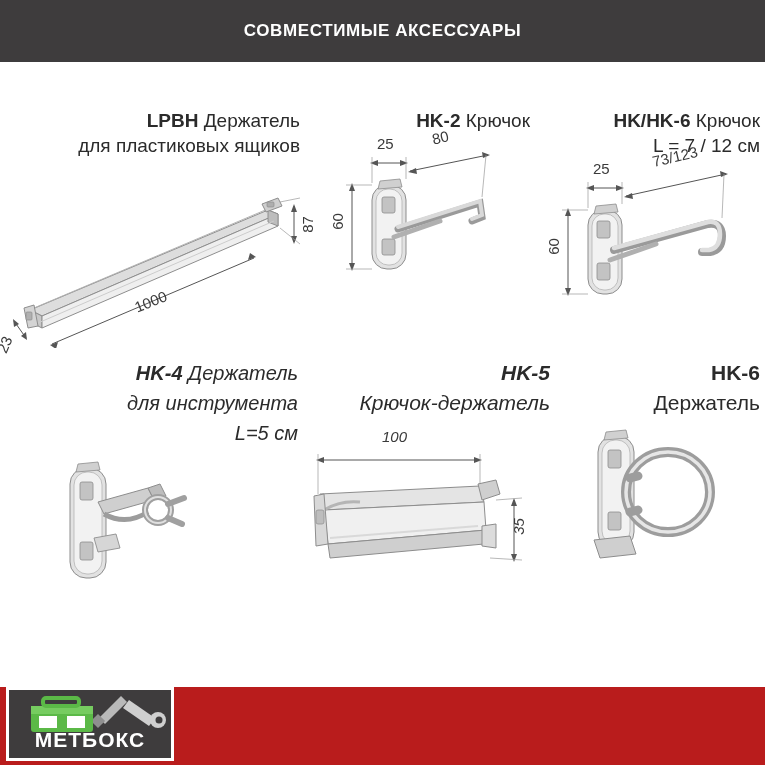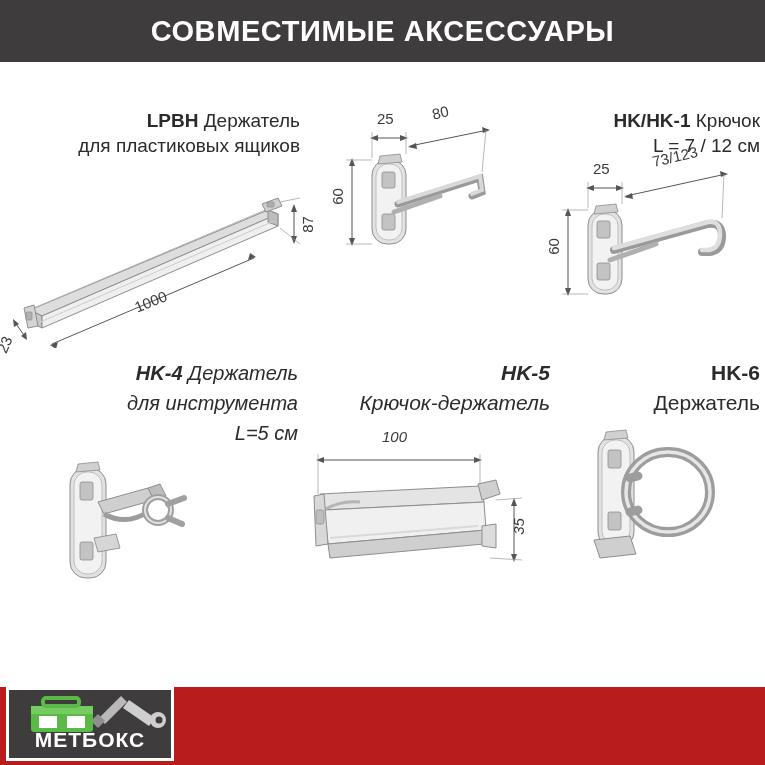--- a/index.html
+++ b/index.html
@@ -20,21 +20,21 @@
     left: 0; top: 0;
     width: 765px;
     height: 62px;
     background: #3e3c3d;
     display: flex;
     align-items: center;
     justify-content: center;
   }
   .header-title {
     color: #ffffff;
-    font-size: 29px;
+    font-size: 17px;
     font-weight: bold;
     letter-spacing: 0.6px;
     text-transform: uppercase;
     text-align: center;
   }
   .header-underline {
     position: absolute;
     left: 0; top: 62px;
     width: 765px;
     height: 4px;
@@ -163,20 +163,24 @@
         <polygon points="3,161 9,166 4,169" fill="#555"></polygon>
         <polygon points="17,182 11,178 16,174" fill="#555"></polygon>
       </svg>
       <div class="dim rot-90" style="left:282px; top:58px; width:30px; text-align:center;">87</div>
       <div class="dim rot-n22" style="left:124px; top:135px;">1000</div>
       <div class="dim rot-70" style="left:-14px; top:178px;">23</div>
     </div>
   </div>
 
   <div class="cell" style="left:320px; top:42px; width:210px; height:260px;">
+    <div class="cap">
+      <span class="code">HK-2</span>
+      <span>Крючок</span>
+    </div>
     <div class="art" style="height:190px;">
       <svg width="210" height="190" viewBox="0 0 210 190">
 
         <rect x="52" y="52" width="34" height="84" rx="15" fill="#e2e2e2" stroke="#8d8d8d" stroke-width="1"></rect>
         <rect x="56" y="56" width="26" height="76" rx="12" fill="#f2f2f2" stroke="#b4b4b4" stroke-width="0.8"></rect>
 
         <rect x="62" y="64" width="13" height="16" rx="2" fill="#c3c3c3" stroke="#8d8d8d" stroke-width="0.8"></rect>
         <rect x="62" y="106" width="13" height="16" rx="2" fill="#c3c3c3" stroke="#8d8d8d" stroke-width="0.8"></rect>
 
         <polygon points="60,48 80,46 82,54 58,56" fill="#d0d0d0" stroke="#8d8d8d" stroke-width="0.8"></polygon>
@@ -203,21 +207,21 @@
         <line x1="26" y1="136" x2="52" y2="136" stroke="#999" stroke-width="0.7"></line>
       </svg>
       <div class="dim" style="left:57px; top:2px;">25</div>
       <div class="dim rot-n20" style="left:112px; top:-4px;">80</div>
       <div class="dim rot-90" style="left:2px; top:80px; width:30px; text-align:center;">60</div>
     </div>
   </div>
 
   <div class="cell" style="left:540px; top:42px; width:220px; height:260px;">
     <div class="cap">
-      <span class="code">HK/HK-1</span>
+      <span class="code">HK/HK-6</span>
       <span>Крючок</span>
       <span class="sub">L = 7 / 12 см</span>
     </div>
     <div class="art" style="height:190px;">
       <svg width="220" height="190" viewBox="0 0 220 190">
 
         <rect x="48" y="52" width="34" height="84" rx="15" fill="#e2e2e2" stroke="#8d8d8d" stroke-width="1"></rect>
         <rect x="52" y="56" width="26" height="76" rx="12" fill="#f2f2f2" stroke="#b4b4b4" stroke-width="0.8"></rect>
         <rect x="57" y="63" width="13" height="17" rx="2" fill="#c3c3c3" stroke="#8d8d8d" stroke-width="0.8"></rect>
         <rect x="57" y="105" width="13" height="17" rx="2" fill="#c3c3c3" stroke="#8d8d8d" stroke-width="0.8"></rect>

